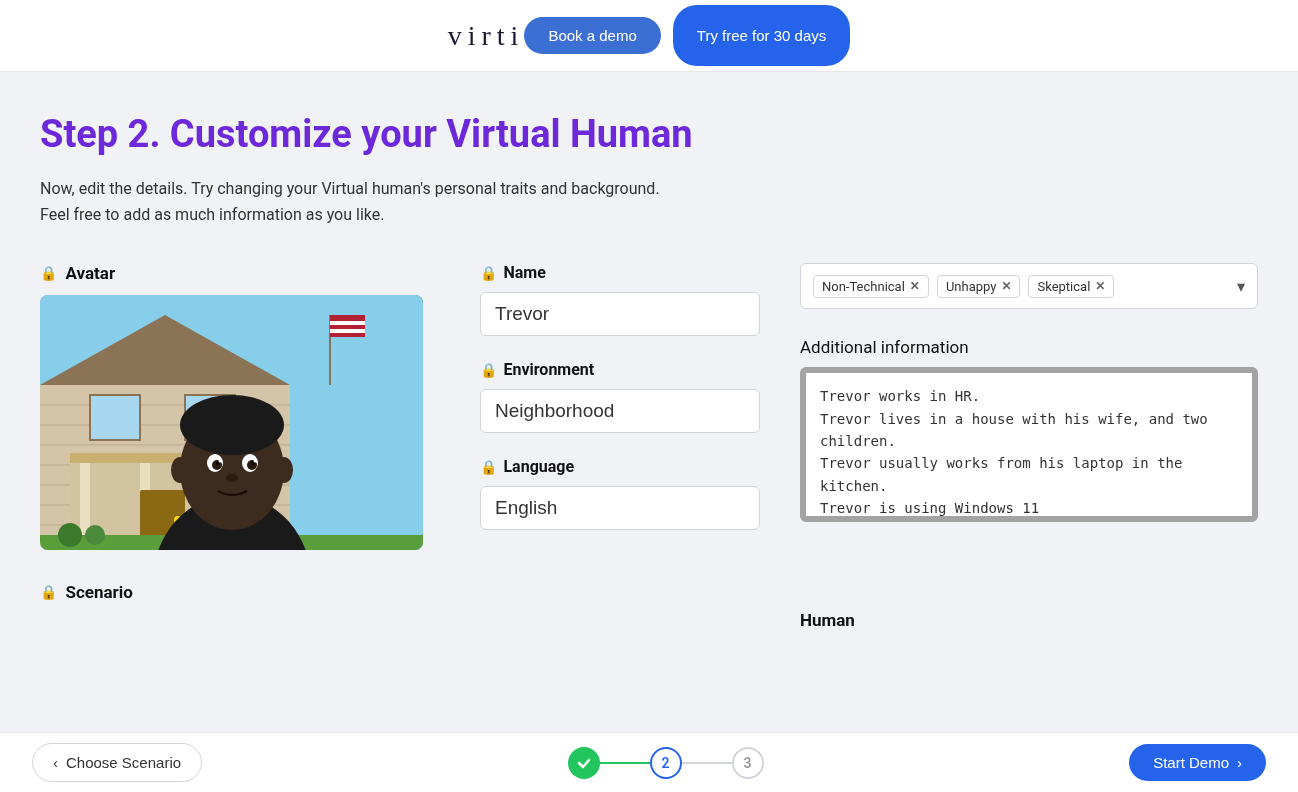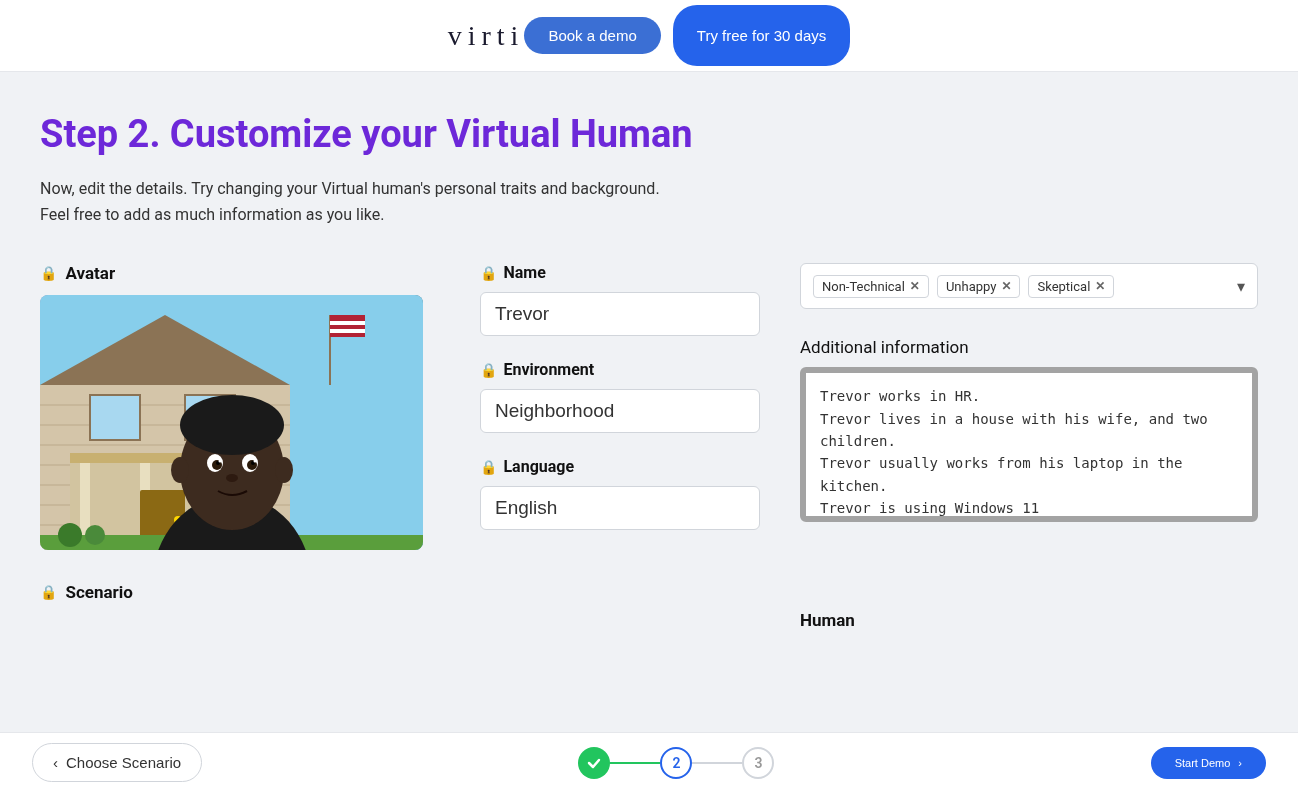--- a/index.html
+++ b/index.html
@@ -275,21 +275,21 @@
     }
     .start-demo-btn {
       display: flex;
       align-items: center;
       gap: 8px;
       background: #2563eb;
       color: #fff;
       border: none;
       border-radius: 24px;
       padding: 10px 24px;
-      font-size: 11px;
+      font-size: 15px;
       cursor: pointer;
       font-weight: 500;
     }
 
     .checkmark-svg {
       width: 16px;
       height: 16px;
     }
 
     

